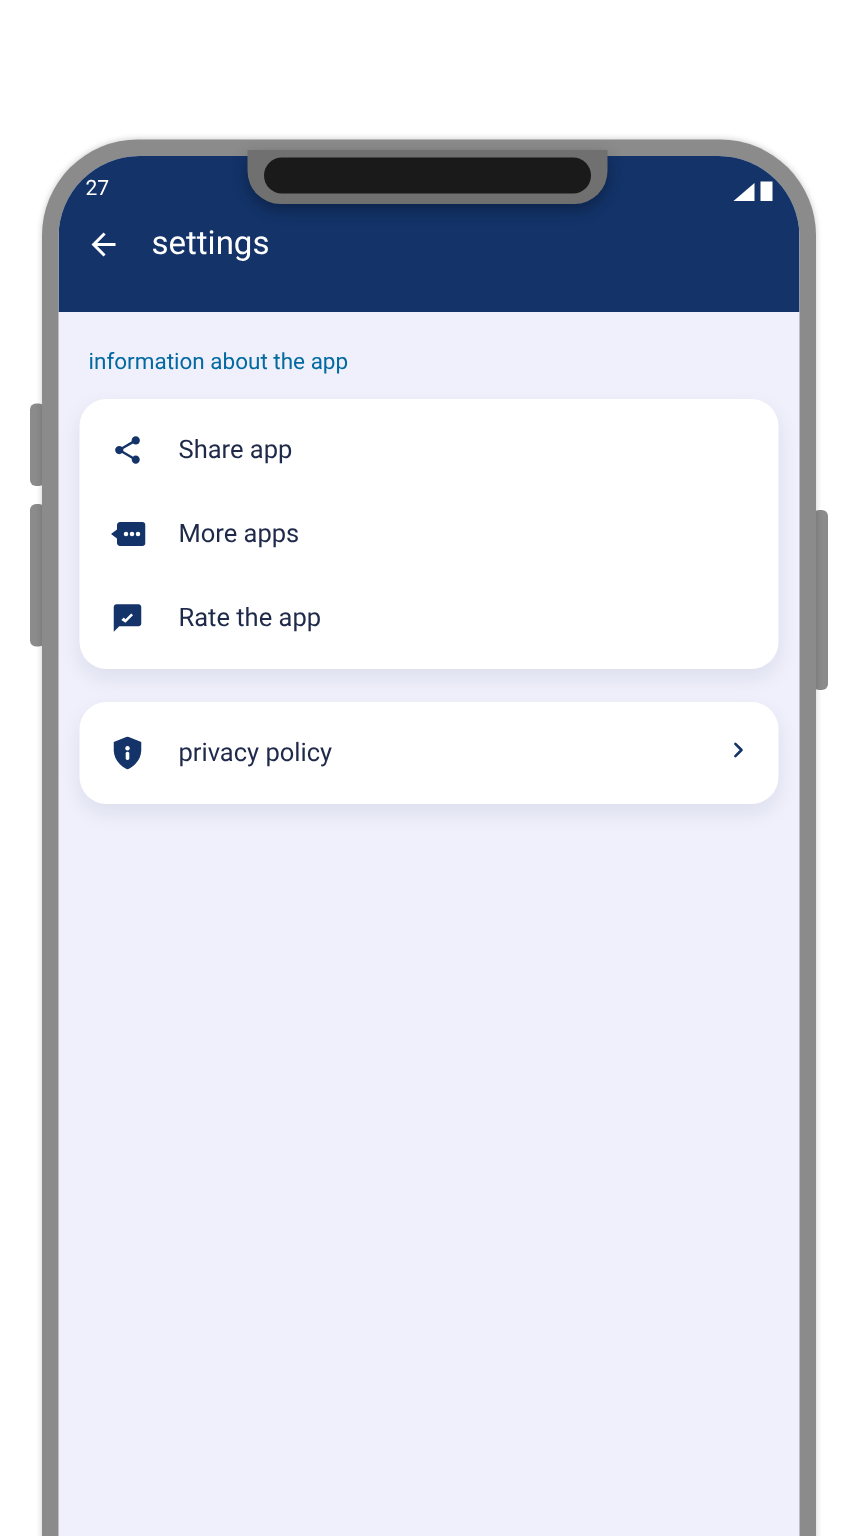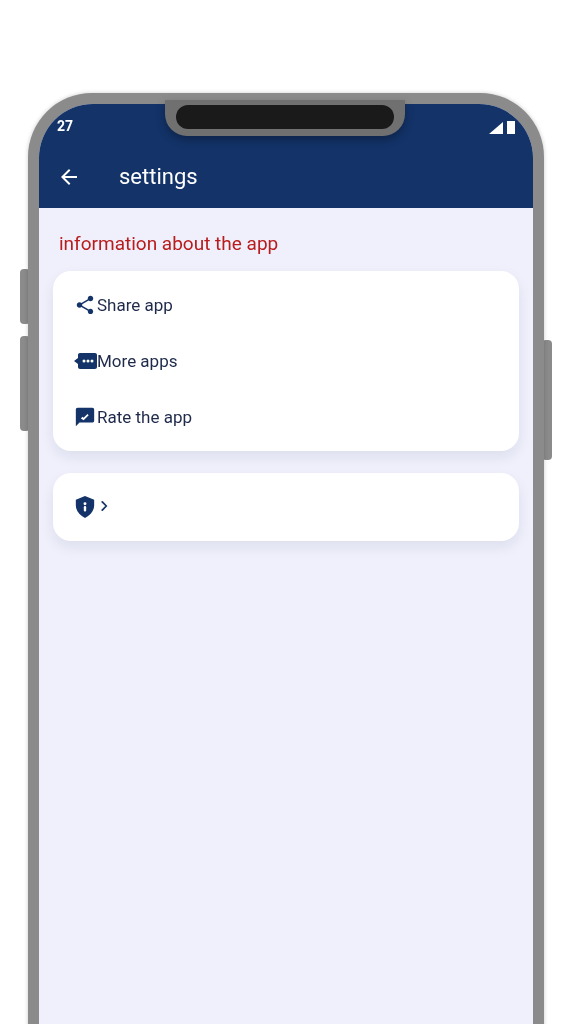--- a/index.html
+++ b/index.html
@@ -63,66 +63,67 @@
       width: 100%;
       padding: 14px 18px 0 18px;
       height: 104px;
       position: relative;
     }
     .status-row {
       display: flex;
       justify-content: space-between;
       align-items: flex-end;
       font-size: 14px;
-      font-weight: 700;
+      font-weight: 400;
       height: 16px;
     }
     .status-left { color: #fff; }
     .status-icons { display: flex; gap: 4px; align-items: flex-end; height: 14px; }
     .tri {
       width: 0; height: 0;
       border-style: solid;
       border-width: 0 0 12px 14px;
       border-color: transparent transparent #fff transparent;
     }
     .batt { width: 8px; height: 13px; background:#fff; }
 
     .appbar {
       display: flex;
       align-items: center;
-      gap: 38px;
-      margin-top: 30px;
+      gap: 20px;
+      margin-top: 16px;
       text-align: right;
     }
     .back-arrow svg { display:block; }
     .appbar-title { font-size: 22px; font-weight: 400; }
 
     
     .content {
       flex: 1;
       padding: 24px 14px 14px 14px;
       overflow: hidden;
     }
     .section-title {
-      font-size: 19px;
-      color: #b91c1c;
+      font-size: 15px;
+      color: #0369a1;
       font-weight: 400;
       margin: 0 6px 16px 6px;
     }
     .card {
       background: #fff;
       border-radius: 18px;
       box-shadow: 0 6px 14px rgba(25,30,80,.08);
       padding: 6px 8px;
       margin-bottom: 22px;
     }
     .row {
       display: flex;
       align-items: center;
       padding: 16px 12px;
+      gap: 22px;
       color: #1f2a4b;
       font-size: 17px;
       cursor: pointer;
     }
     .row-icon { width: 24px; height: 24px; display:flex; align-items:center; justify-content:center; flex: 0 0 24px; }
     .row-label { flex: 1; }
     .row-chev { flex: 0 0 auto; }
   </style>
 </head>
 <body>
@@ -194,20 +195,21 @@
 
       <div class="card">
         <div class="row">
           <span class="row-icon">
             <svg width="20" height="22" viewBox="0 0 20 24">
                 <path fill="#133369" d="M10 0 L0 4 v6 c0 6 4 11 10 14 6-3 10-8 10-14 V4 L10 0z"></path>
                 <circle cx="10" cy="8.5" r="1.6" fill="#fff"></circle>
                 <rect x="8.7" y="11" width="2.6" height="6" rx="1.2" fill="#fff"></rect>
               </svg>
           </span>
+          <span class="row-label">privacy policy</span>
           <span class="row-chev">
             <svg width="14" height="14" viewBox="0 0 24 24">
                 <path fill="none" stroke="#133369" stroke-width="3" stroke-linecap="round" stroke-linejoin="round" d="M9 5l7 7-7 7"></path>
               </svg>
           </span>
         </div>
       </div>
 
     </div>
   </div>

